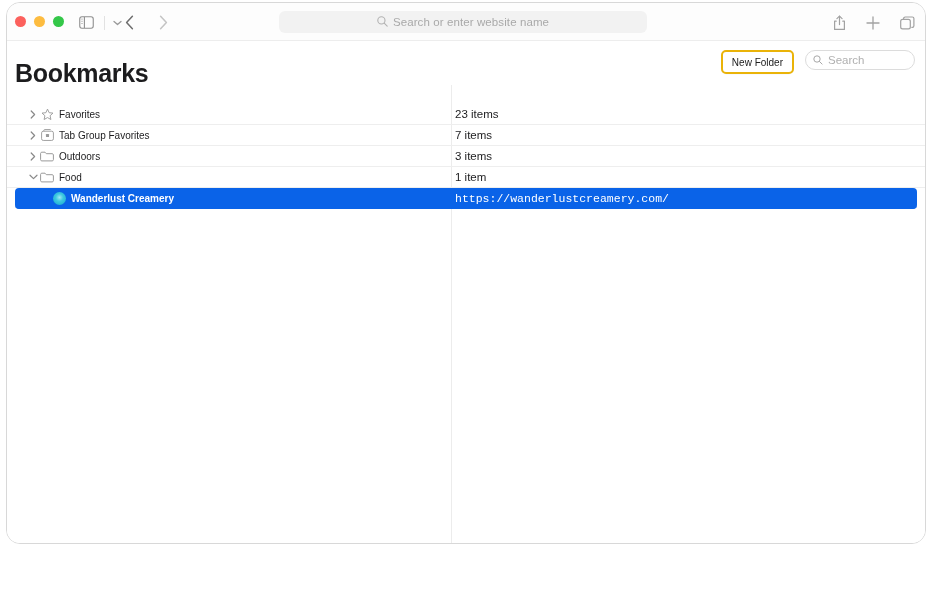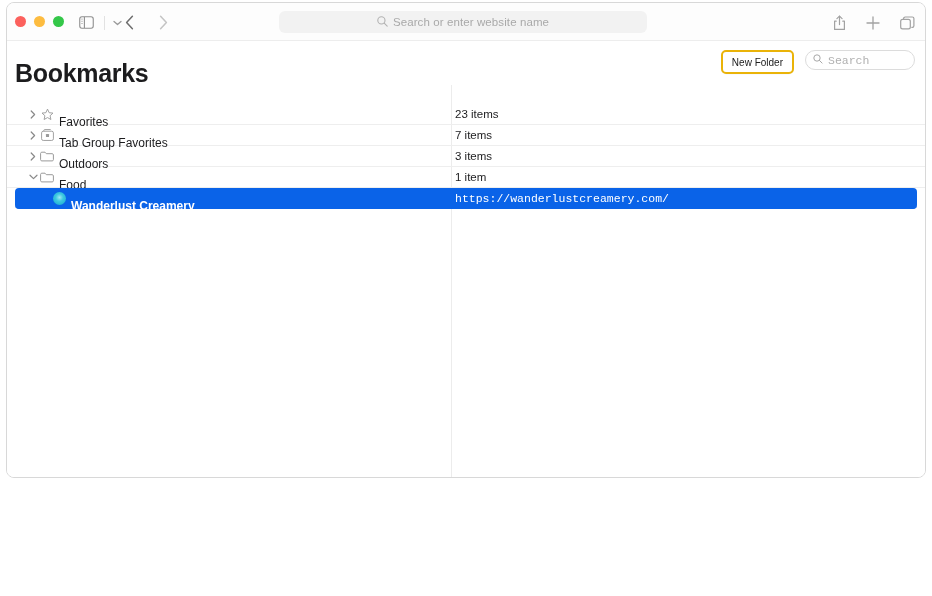--- a/index.html
+++ b/index.html
@@ -11,23 +11,23 @@
     overflow: hidden;
     font-family: "Liberation Sans", sans-serif;
     -webkit-font-smoothing: antialiased;
   }
 
   #window {
     position: absolute;
     left: 6px;
     top: 2px;
     width: 920px;
-    height: 476px;
-    background: #ffffff;
-    border-radius: 8px;
+    height: 542px;
+    background: #ffffff;
+    border-radius: 14px;
     border: 1px solid #d8d8d8;
     box-sizing: border-box;
     overflow: hidden;
   }
 
   
   #toolbar {
     position: relative;
     height: 38px;
     background: #fdfdfd;
@@ -170,21 +170,20 @@
     width: 110px;
     height: 20px;
     background: #ffffff;
     border: 1px solid #dcdcdc;
     border-radius: 10px;
     display: flex;
     align-items: center;
     padding: 0 7px;
     gap: 5px;
     box-sizing: border-box;
-    font-family: Liberation Mono, monospace;
   }
   #header-search .hs-text {
     font-size: 11.5px;
     color: #b0b0b0;
   }
 
   
   #table {
     position: relative;
     height: 506px;
@@ -254,23 +253,22 @@
     justify-content: center;
     color: #8b8b8b;
   }
   .row .rname {
     position: absolute;
     left: 52px;
     top: 0;
     height: 20px;
     display: flex;
     align-items: center;
-    font-size: 12px;
+    font-size: 10px;
     color: #1c1c1e;
-    margin-top: 8px;
   }
   .row .raddr {
     position: absolute;
     left: 448px;
     top: 0;
     height: 20px;
     display: flex;
     align-items: center;
     font-size: 11.5px;
     color: #1c1c1e;

